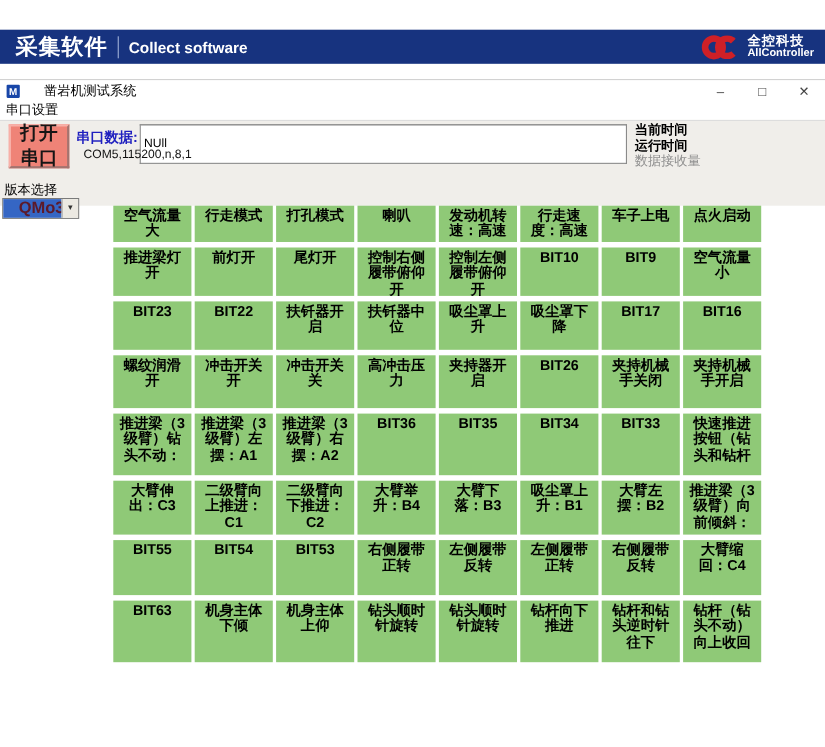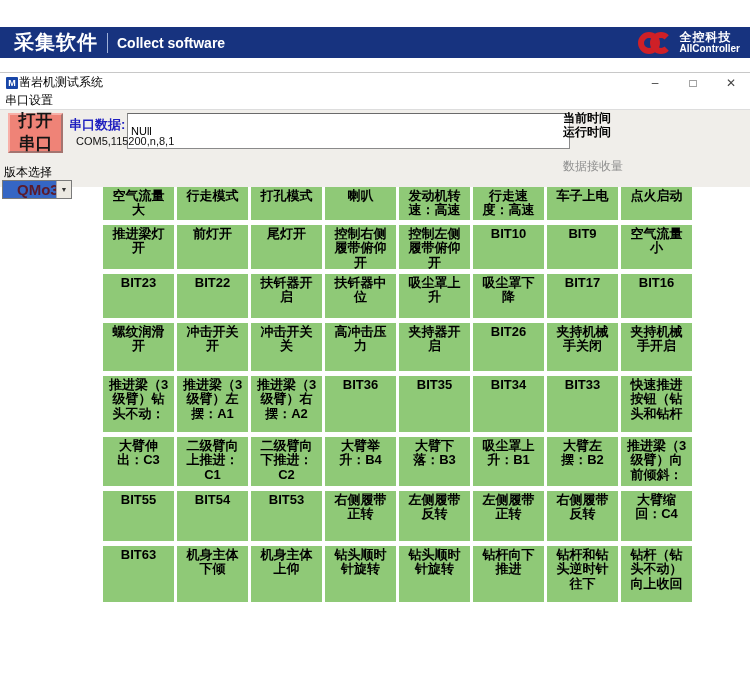--- a/index.html
+++ b/index.html
@@ -21,44 +21,44 @@
   .logo-en { color:#fff; font-size:10px; font-weight:bold; }
 
   
   .window { position:absolute; top:72px; left:0; width:750px; height:607px;
     background:#ffffff; border-top:1px solid #c8c8c8; }
   .titlebar { position:absolute; top:0; left:0; width:750px; height:19px;
     display:flex; align-items:center; background:#ffffff; }
   .app-icon { width:12px; height:12px; margin-left:6px; background:#1846a8;
     color:#fff; font-size:9px; font-weight:bold; display:flex; align-items:center;
     justify-content:center; border-radius:1px; }
-  .window-title { font-size:12px; color:#000; margin-left:1px;font-family:Liberation Serif, serif; }
+  .window-title { font-size:12px; color:#000; margin-left:22px;font-family:Liberation Serif, serif; }
   .win-controls { margin-left:auto; display:flex; }
   .win-btn { width:38px; height:19px; display:flex; align-items:center;
     justify-content:center; font-size:12px; color:#444; }
   .menubar { position:absolute; top:19px; left:0; width:750px; height:17px;
     background:#ffffff; display:flex; align-items:center; }
   .menu-item { font-size:12px; color:#000; margin-left:5px; }
 
   
   .control-panel { position:absolute; top:36px; left:0; width:750px; height:78px;
     background:#f0eeea; border-top:1px solid #ddd; }
   .open-serial { position:absolute; top:40px; left:8px; width:55px; height:40px;
     background:#EF8377; border:2px outset #f8b0a8; color:#151515; font-weight:bold;
     font-size:17px; line-height:1.35; text-align:center; display:flex;
     flex-direction:column; justify-content:center; cursor:pointer; }
   .serial-label { position:absolute; top:43px; left:69px; font-size:13px;
     font-weight:bold; color:#1F1FBF; }
   .serial-input { position:absolute; top:40px; left:127px; width:443px; height:36px;
     border:1px solid #8a8a8a; border-top-color:#6a6a6a; background:#fff;
     font-size:11px; padding:1px 3px; font-family:"Liberation Sans","DejaVu Sans",sans-serif; }
   .com-config { position:absolute; top:62px; left:76px; font-size:11px; color:#111; }
-  .time-label { position:absolute; left:563px; font-size:12px; font-weight:bold; color:#000; }
+  .time-label { position:absolute; left:577px; font-size:12px; font-weight:bold; color:#000; }
   .t1 { top:37px; } .t2 { top:51px; }
-  .t3 { top:65px; font-weight:normal; color:#8f8f8f;margin-top:20px; }
+  .t3 { top:65px; font-weight:normal; color:#8f8f8f; }
   .version-label { position:absolute; top:91px; left:4px; font-size:12px; color:#000; }
   .version-select { position:absolute; top:107px; left:2px; width:70px; height:19px;
     background:#fff; border:1px solid #7a7a7a; display:flex; align-items:stretch;
     cursor:pointer; }
   .version-value { flex:1; background:#3566C4; color:#5c1a2a; font-size:15px;
     font-weight:bold; display:flex; align-items:center; padding-left:14px;
     overflow:hidden; white-space:nowrap; }
   .combo-arrow { width:15px; background:#ece9e2; border-left:1px solid #aaa;
     display:flex; align-items:center; justify-content:center; font-size:7px; color:#333; }
 

